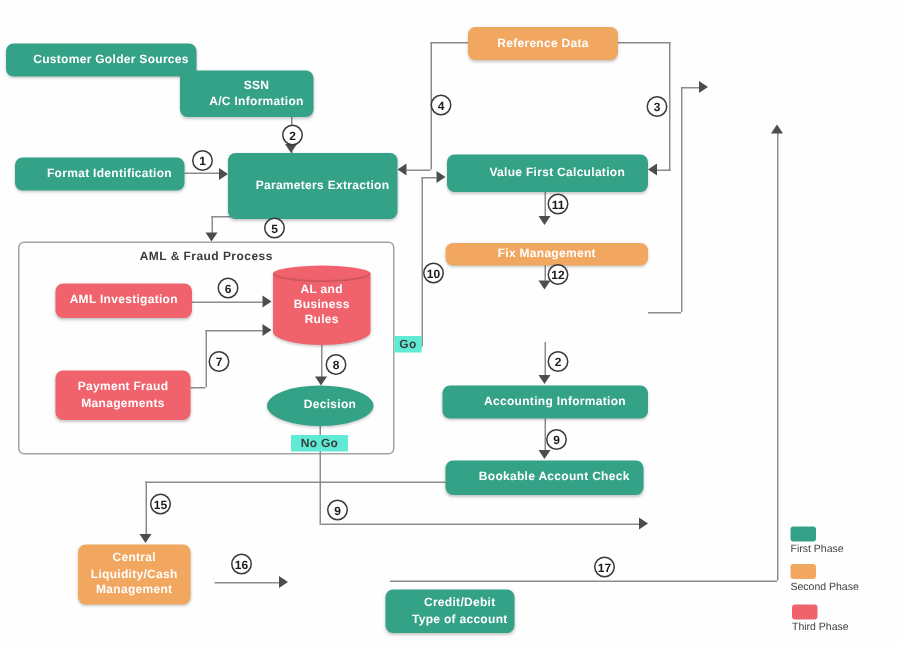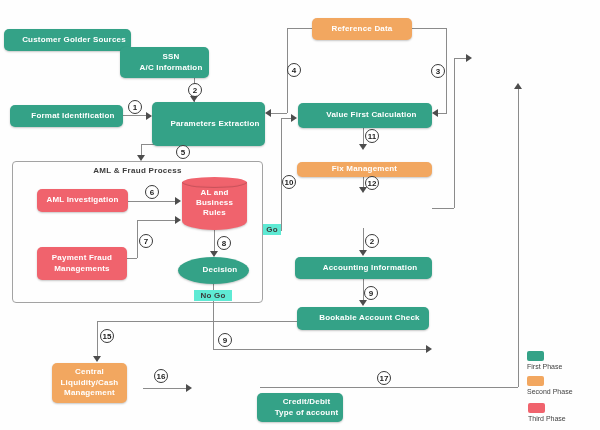--- a/index.html
+++ b/index.html
@@ -210,21 +210,21 @@
   <div class="step" style="left:139px;top:234px">7</div>
   <div class="step" style="left:217px;top:236px">8</div>
   <div class="step" style="left:218px;top:333px">9</div>
   <div class="step" style="left:282px;top:175px">10</div>
   <div class="step" style="left:365px;top:129px">11</div>
   <div class="step" style="left:365px;top:176px">12</div>
   <div class="step" style="left:365px;top:234px">2</div>
   <div class="step" style="left:364px;top:286px">9</div>
   <div class="step" style="left:100px;top:329px">15</div>
   <div class="step" style="left:154px;top:369px">16</div>
-  <div class="step" style="left:377px;top:371px">17</div>
+  <div class="step" style="left:396px;top:371px">17</div>
 
   <div class="lg" id="lg-first">
     <div class="lg-swatch"></div>
     <div class="lg-label">First Phase</div>
   </div>
   <div class="lg" id="lg-second">
     <div class="lg-swatch"></div>
     <div class="lg-label">Second Phase</div>
   </div>
   <div class="lg" id="lg-third">

